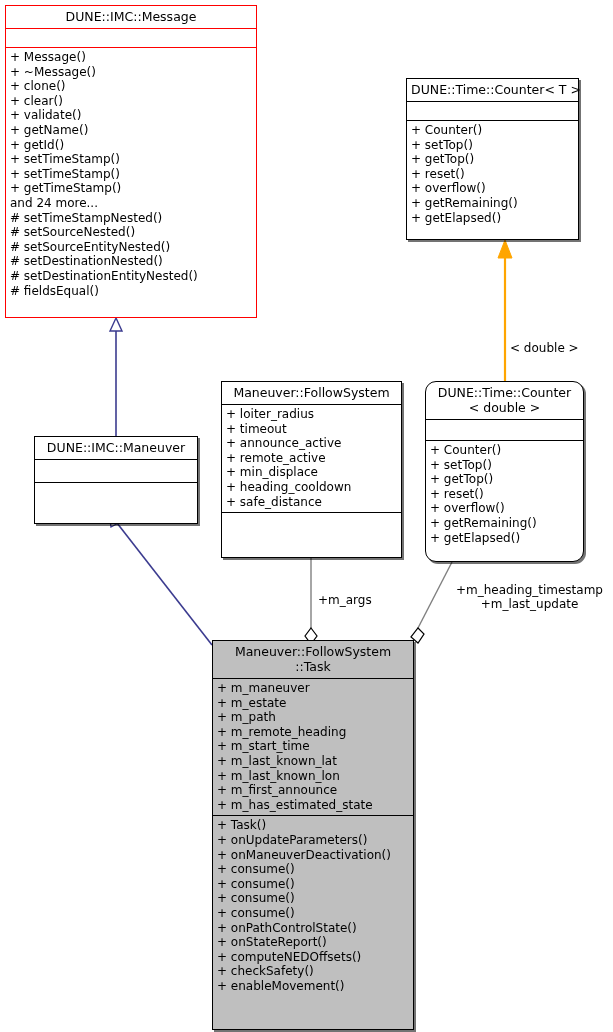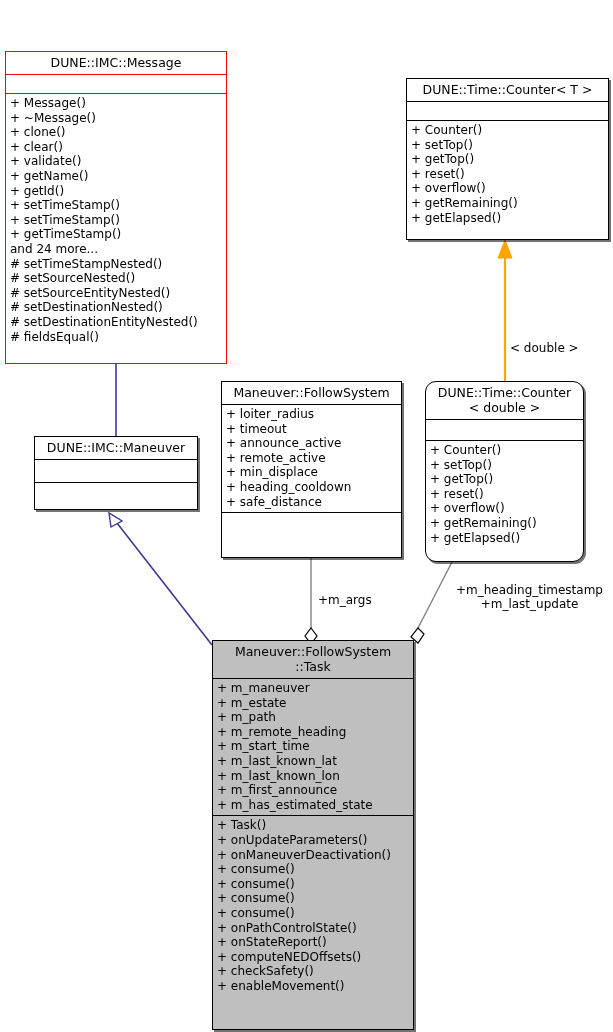--- a/index.html
+++ b/index.html
@@ -112,21 +112,21 @@
       <line x1="311" y1="558" x2="311" y2="628" stroke="#808080" stroke-width="1.4"></line>
       <polygon points="311,628 317,636 311,644 305,636" fill="#ffffff" stroke="#000000" stroke-width="1.2"></polygon>
     </g>
 
     <g>
       <line x1="452" y1="562" x2="418" y2="628" stroke="#808080" stroke-width="1.4"></line>
       <polygon points="418,628 424,634 418,643 411,637" fill="#ffffff" stroke="#000000" stroke-width="1.2"></polygon>
     </g>
   </svg>
 
-  <div class="uml-box red" style="left:5px; top:5px; width:222px; height:313px;margin-top:46px;">
+  <div class="uml-box red" style="left:5px; top:5px; width:252px; height:313px;">
     <div class="compartment title">
       <div class="title-line">DUNE::IMC::Message</div>
     </div>
     <div class="sep"></div>
     <div class="compartment empty"></div>
     <div class="sep"></div>
     <div class="compartment">
       <div class="member">+ Message()</div>
       <div class="member">+ ~Message()</div>
       <div class="member">+ clone()</div>
@@ -140,21 +140,21 @@
       <div class="member">and 24 more...</div>
       <div class="member"># setTimeStampNested()</div>
       <div class="member"># setSourceNested()</div>
       <div class="member"># setSourceEntityNested()</div>
       <div class="member"># setDestinationNested()</div>
       <div class="member"># setDestinationEntityNested()</div>
       <div class="member"># fieldsEqual()</div>
     </div>
   </div>
 
-  <div class="uml-box shadowed" style="left:406px; top:78px; width:203px; height:162px;">
+  <div class="uml-box shadowed" style="left:406px; top:78px; width:173px; height:162px;">
     <div class="compartment title">
       <div class="title-line">DUNE::Time::Counter&lt; T &gt;</div>
     </div>
     <div class="sep"></div>
     <div class="compartment empty"></div>
     <div class="sep"></div>
     <div class="compartment">
       <div class="member">+ Counter()</div>
       <div class="member">+ setTop()</div>
       <div class="member">+ getTop()</div>
@@ -162,21 +162,21 @@
       <div class="member">+ overflow()</div>
       <div class="member">+ getRemaining()</div>
       <div class="member">+ getElapsed()</div>
     </div>
   </div>
 
   <div class="edge-label" style="left:510px; top:341px;">
     <span>&lt; double &gt;</span>
   </div>
 
-  <div class="uml-box shadowed" style="left:34px; top:436px; width:164px; height:74px;">
+  <div class="uml-box shadowed" style="left:34px; top:436px; width:164px; height:88px;">
     <div class="compartment title">
       <div class="title-line">DUNE::IMC::Maneuver</div>
     </div>
     <div class="sep"></div>
     <div class="compartment empty" style="height:22px;"></div>
     <div class="sep"></div>
     <div class="compartment empty" style="height:24px;"></div>
   </div>
 
   <div class="uml-box shadowed" style="left:221px; top:381px; width:181px; height:177px;">

